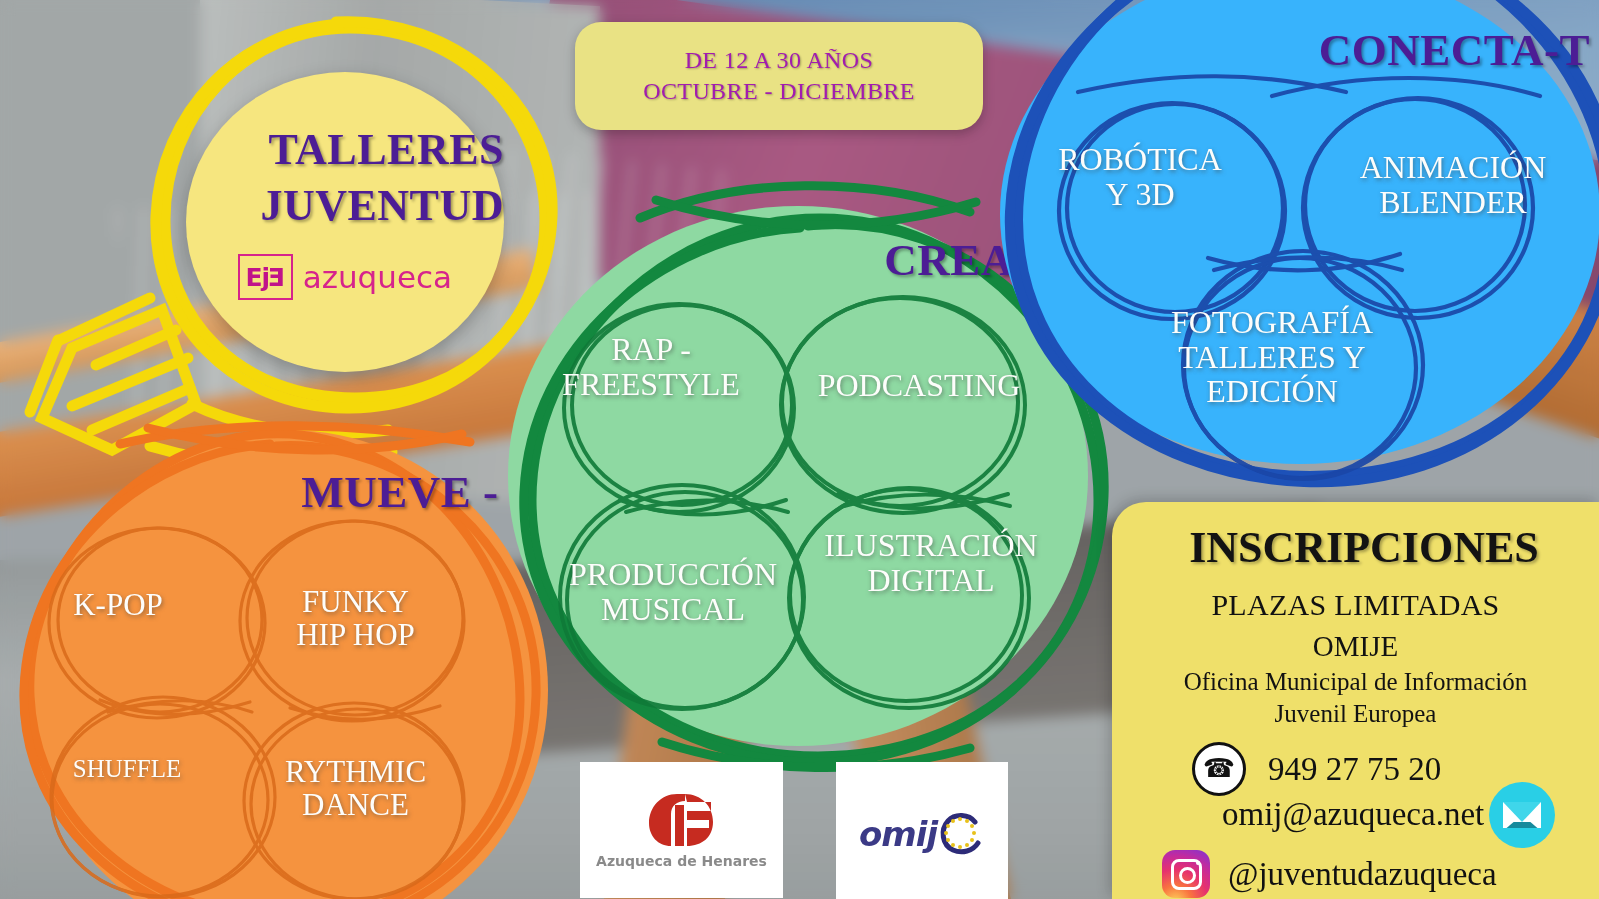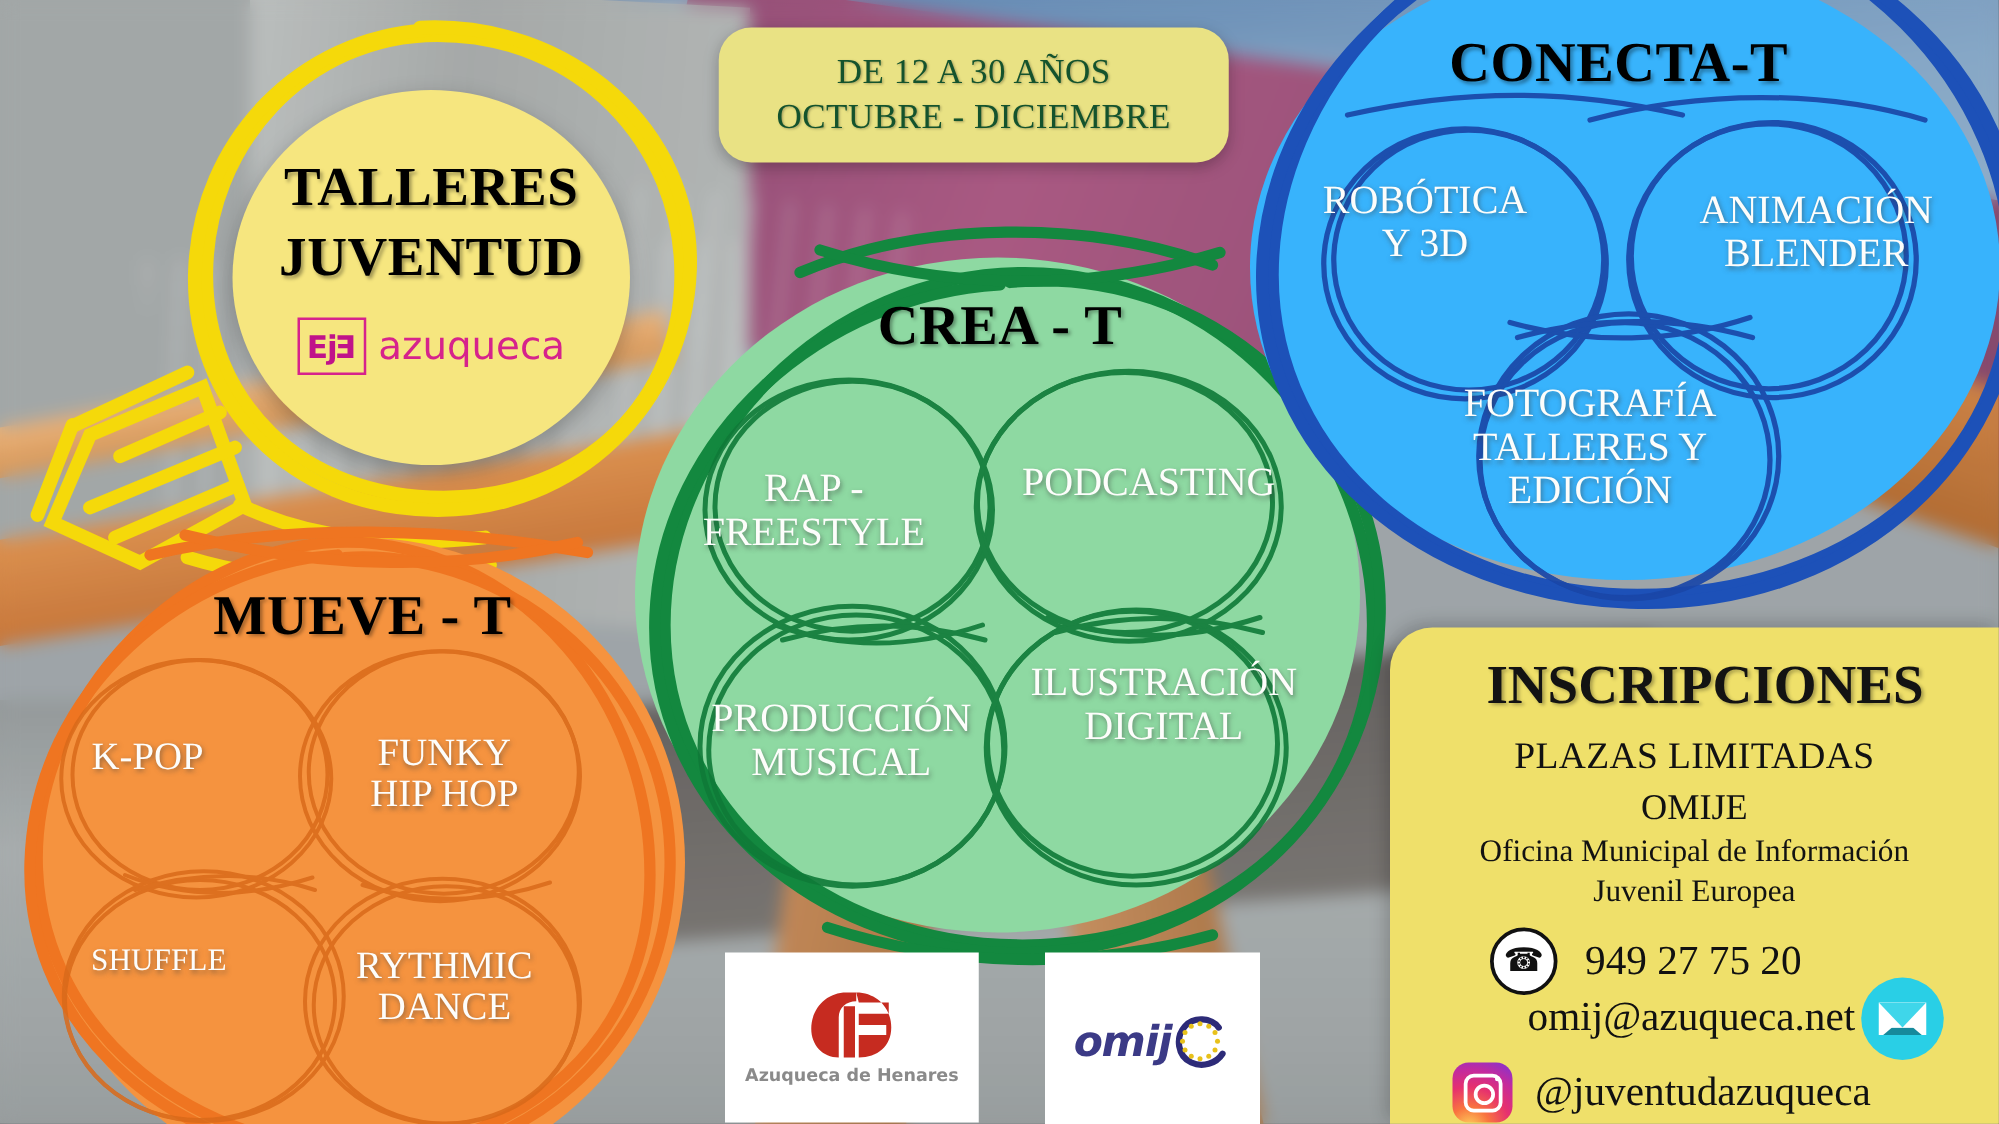--- a/index.html
+++ b/index.html
@@ -50,21 +50,21 @@
   .bg .blurlayer{position:absolute;inset:-40px;backdrop-filter:blur(7px);}
   .bg .veil{position:absolute;inset:0;background:rgba(190,195,198,.12);}
 
   
   .sk{position:absolute;}
   .sk svg{display:block;overflow:visible;}
 
   
   .blob{position:absolute;border-radius:50%;}
   .label-main{
-    position:absolute;text-align:center;color:#000000;font-weight:700;
+    position:absolute;text-align:right;color:#4c1d95;font-weight:700;
     letter-spacing:.5px;text-shadow:2px 2px 3px rgba(0,0,0,.35);
     font-family:"Liberation Serif", serif;
   }
   .sub{
     position:absolute;text-align:center;color:#fdfdfb;
     font-family:"Liberation Serif", serif;
     text-shadow:1px 2px 4px rgba(60,60,60,.55);
     line-height:1.08;font-weight:400;
   }
 
@@ -75,21 +75,21 @@
   .eje{position:absolute;left:238px;top:255px;width:214px;height:44px;display:flex;align-items:center;gap:10px;}
   .eje-box{width:78px;height:42px;border:2px solid #d6238c;display:flex;align-items:center;justify-content:center;
     color:#c0138a;font-family:"DejaVu Sans",sans-serif;font-weight:800;font-size:25px;letter-spacing:-1px;}
   .eje-box .rev{display:inline-block;transform:scaleX(-1);}
   .eje-word{color:#d6238c;font-family:"DejaVu Sans",sans-serif;font-size:31px;letter-spacing:0px;}
 
   
   #datepill{position:absolute;left:575px;top:22px;width:408px;height:108px;background:#e9e284;
     border-radius:26px;box-shadow:0 4px 12px rgba(0,0,0,.25);
     display:flex;flex-direction:column;align-items:center;justify-content:center;}
-  #datepill div{font-size:28px;color:#14532d;font-weight:400;letter-spacing:.4px;
+  #datepill div{font-size:24px;color:#a21caf;font-weight:400;letter-spacing:.4px;
     text-shadow:1px 1px 2px rgba(0,0,0,.3);line-height:1.28;}
 
   
   #mueve-fill{left:28px;top:430px;width:520px;height:520px;background:#f5933f;}
   #mueve-title{left:40px;top:466px;width:500px;font-size:45px;}
 
   
   #crea-fill{left:508px;top:206px;width:580px;height:540px;background:#8ed9a2;}
   #crea-title{left:520px;top:234px;width:560px;font-size:45px;}
 
@@ -268,21 +268,21 @@
         <ellipse cx="436" cy="425" rx="116" ry="106"></ellipse>
         <ellipse cx="439" cy="428" rx="120" ry="110"></ellipse>
         <path d="M150 330 C205 350 262 348 316 330"></path>
         <path d="M156 342 C212 326 268 328 318 342"></path>
         <path d="M368 324 C424 344 482 342 538 324"></path>
         <path d="M374 336 C430 320 488 322 540 336"></path>
       </g>
     </svg>
   </div>
   <div class="label-main" id="crea-title">CREA - T</div>
-  <div class="sub" style="left:552px;top:332px;width:198px;font-size:32px;margin-top:41px;">
+  <div class="sub" style="left:552px;top:332px;width:198px;font-size:32px;">
     <div>RAP -</div>
     <div>FREESTYLE</div>
   </div>
   <div class="sub" style="left:795px;top:368px;width:248px;font-size:32px;">PODCASTING</div>
   <div class="sub" style="left:548px;top:557px;width:250px;font-size:32px;">
     <div>PRODUCCIÓN</div>
     <div>MUSICAL</div>
   </div>
   <div class="sub" style="left:812px;top:528px;width:238px;font-size:32px;">
     <div>ILUSTRACIÓN</div>

